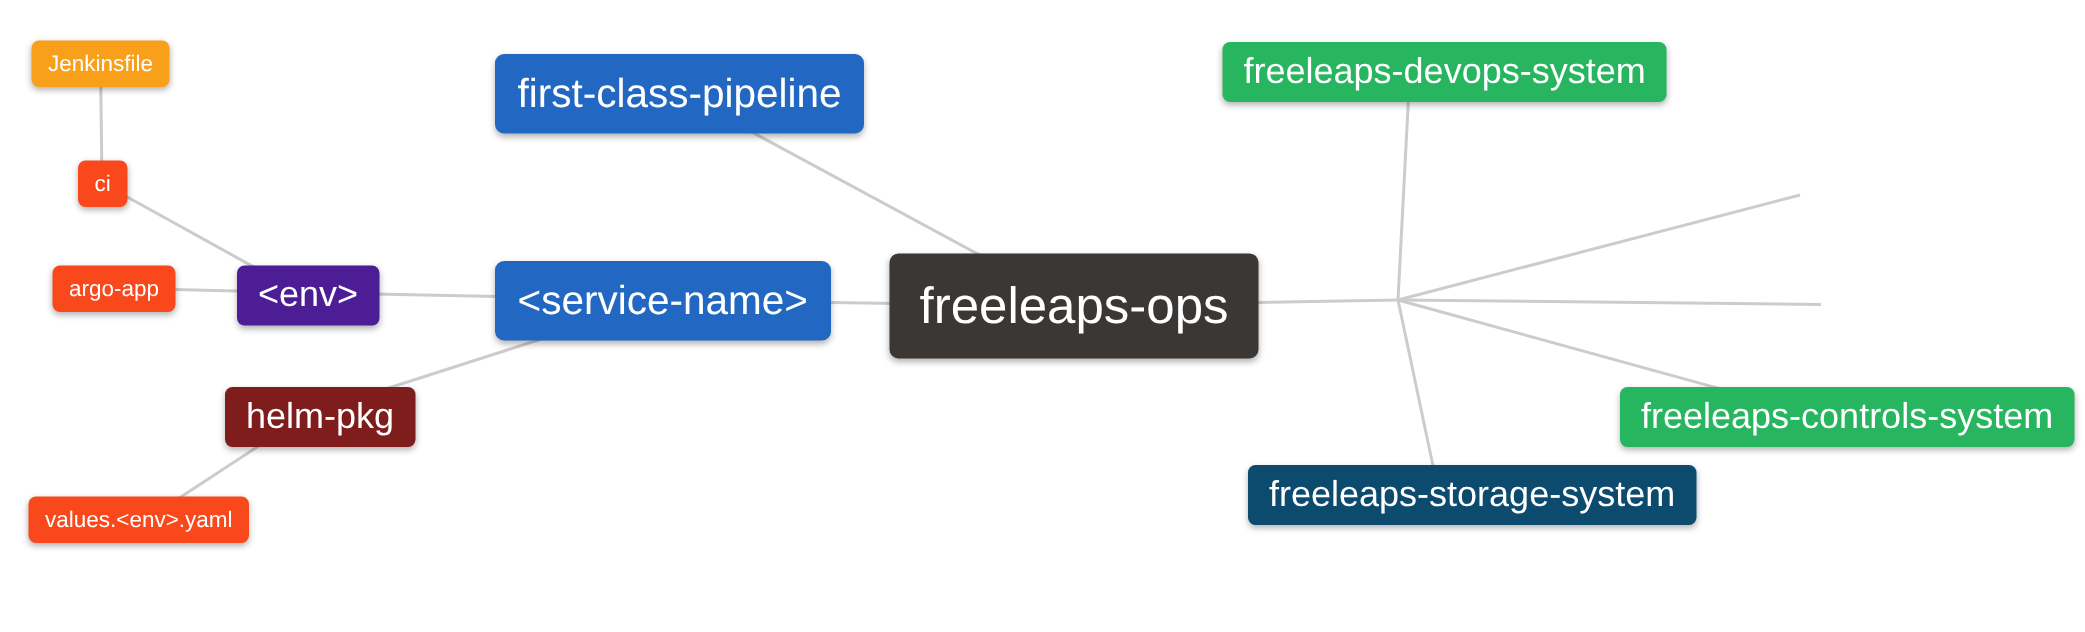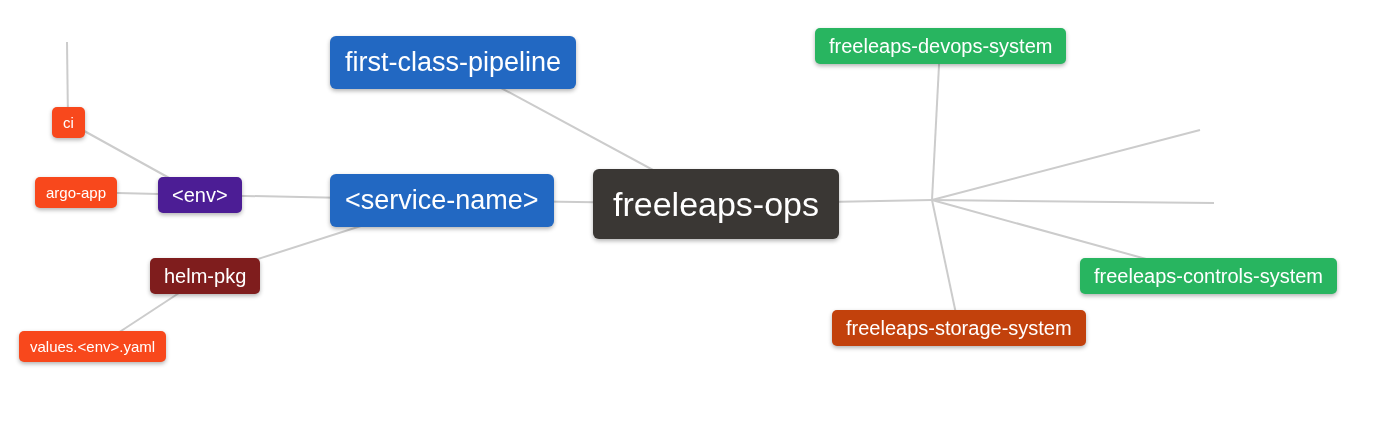--- a/index.html
+++ b/index.html
@@ -35,21 +35,21 @@
     align-items: center;
     justify-content: center;
     border-radius: 5px;
     box-shadow: 0 2px 4px rgba(0,0,0,0.30);
     cursor: pointer;
     box-sizing: border-box;
     line-height: 1;
   }
   .size-xl { font-size: 34px; padding: 18px 20px; border-radius: 6px; }
   .size-lg { font-size: 27px; padding: 13px 15px; border-radius: 6px; }
-  .size-md { font-size: 20px; padding: 8px 14px; }
+  .size-md { font-size: 24px; padding: 8px 14px; }
   .size-sm { font-size: 15px; padding: 8px 11px; }
 </style>
 </head>
 <body style="background: rgb(255, 255, 255);">
 
 <div id="stage" style="background: rgb(255, 255, 255);">
   <svg id="edges-layer" width="1390" height="421" viewBox="0 0 1390 421">
       <line x1="67" y1="42" x2="68" y2="122" stroke="#cccccc" stroke-width="2"></line>
       <line x1="68" y1="122" x2="200" y2="195" stroke="#cccccc" stroke-width="2"></line>
       <line x1="76" y1="192" x2="200" y2="195" stroke="#cccccc" stroke-width="2"></line>
@@ -66,18 +66,19 @@
       <line x1="932" y1="200" x2="959" y2="328" stroke="#cccccc" stroke-width="2"></line>
     </svg>
   <div id="nodes-layer">
       <div class="node size-xl" style="background: rgb(58, 55, 52); left: 593px; top: 169px; text-align: center;">freeleaps-ops</div>
       <div class="node size-lg" style="background: rgb(34, 104, 194); left: 330px; top: 36px;">first-class-pipeline</div>
       <div class="node size-lg" style="background: rgb(34, 104, 194); left: 330px; top: 174px;">&lt;service-name&gt;</div>
       <div class="node size-md" style="background: #4c1d95; left: 158px; top: 177px;">&lt;env&gt;</div>
       <div class="node size-md" style="background: #7f1d1d; left: 150px; top: 258px;">helm-pkg</div>
       <div class="node size-sm" style="background: rgb(248, 72, 28); left: 52px; top: 107px;">ci</div>
       <div class="node size-sm" style="background: rgb(248, 72, 28); left: 35px; top: 177px;">argo-app</div>
+      <div class="node size-sm" style="background: rgb(249, 160, 27); left: 21px; top: 27px;">Jenkinsfile</div>
       <div class="node size-sm" style="background: rgb(248, 72, 28); left: 19px; top: 331px;">values.&lt;env&gt;.yaml</div>
       <div class="node size-md" style="background: rgb(40, 181, 96); left: 815px; top: 28px;">freeleaps-devops-system</div>
       <div class="node size-md" style="background: rgb(40, 181, 96); left: 1080px; top: 258px;">freeleaps-controls-system</div>
-      <div class="node size-md" style="background: #c2410c; left: 832px; top: 310px;">freeleaps-storage-system</div>
+      <div class="node size-md" style="background: #0c4a6e; left: 832px; top: 310px;">freeleaps-storage-system</div>
     </div>
 </div>
 
 </body></html>

